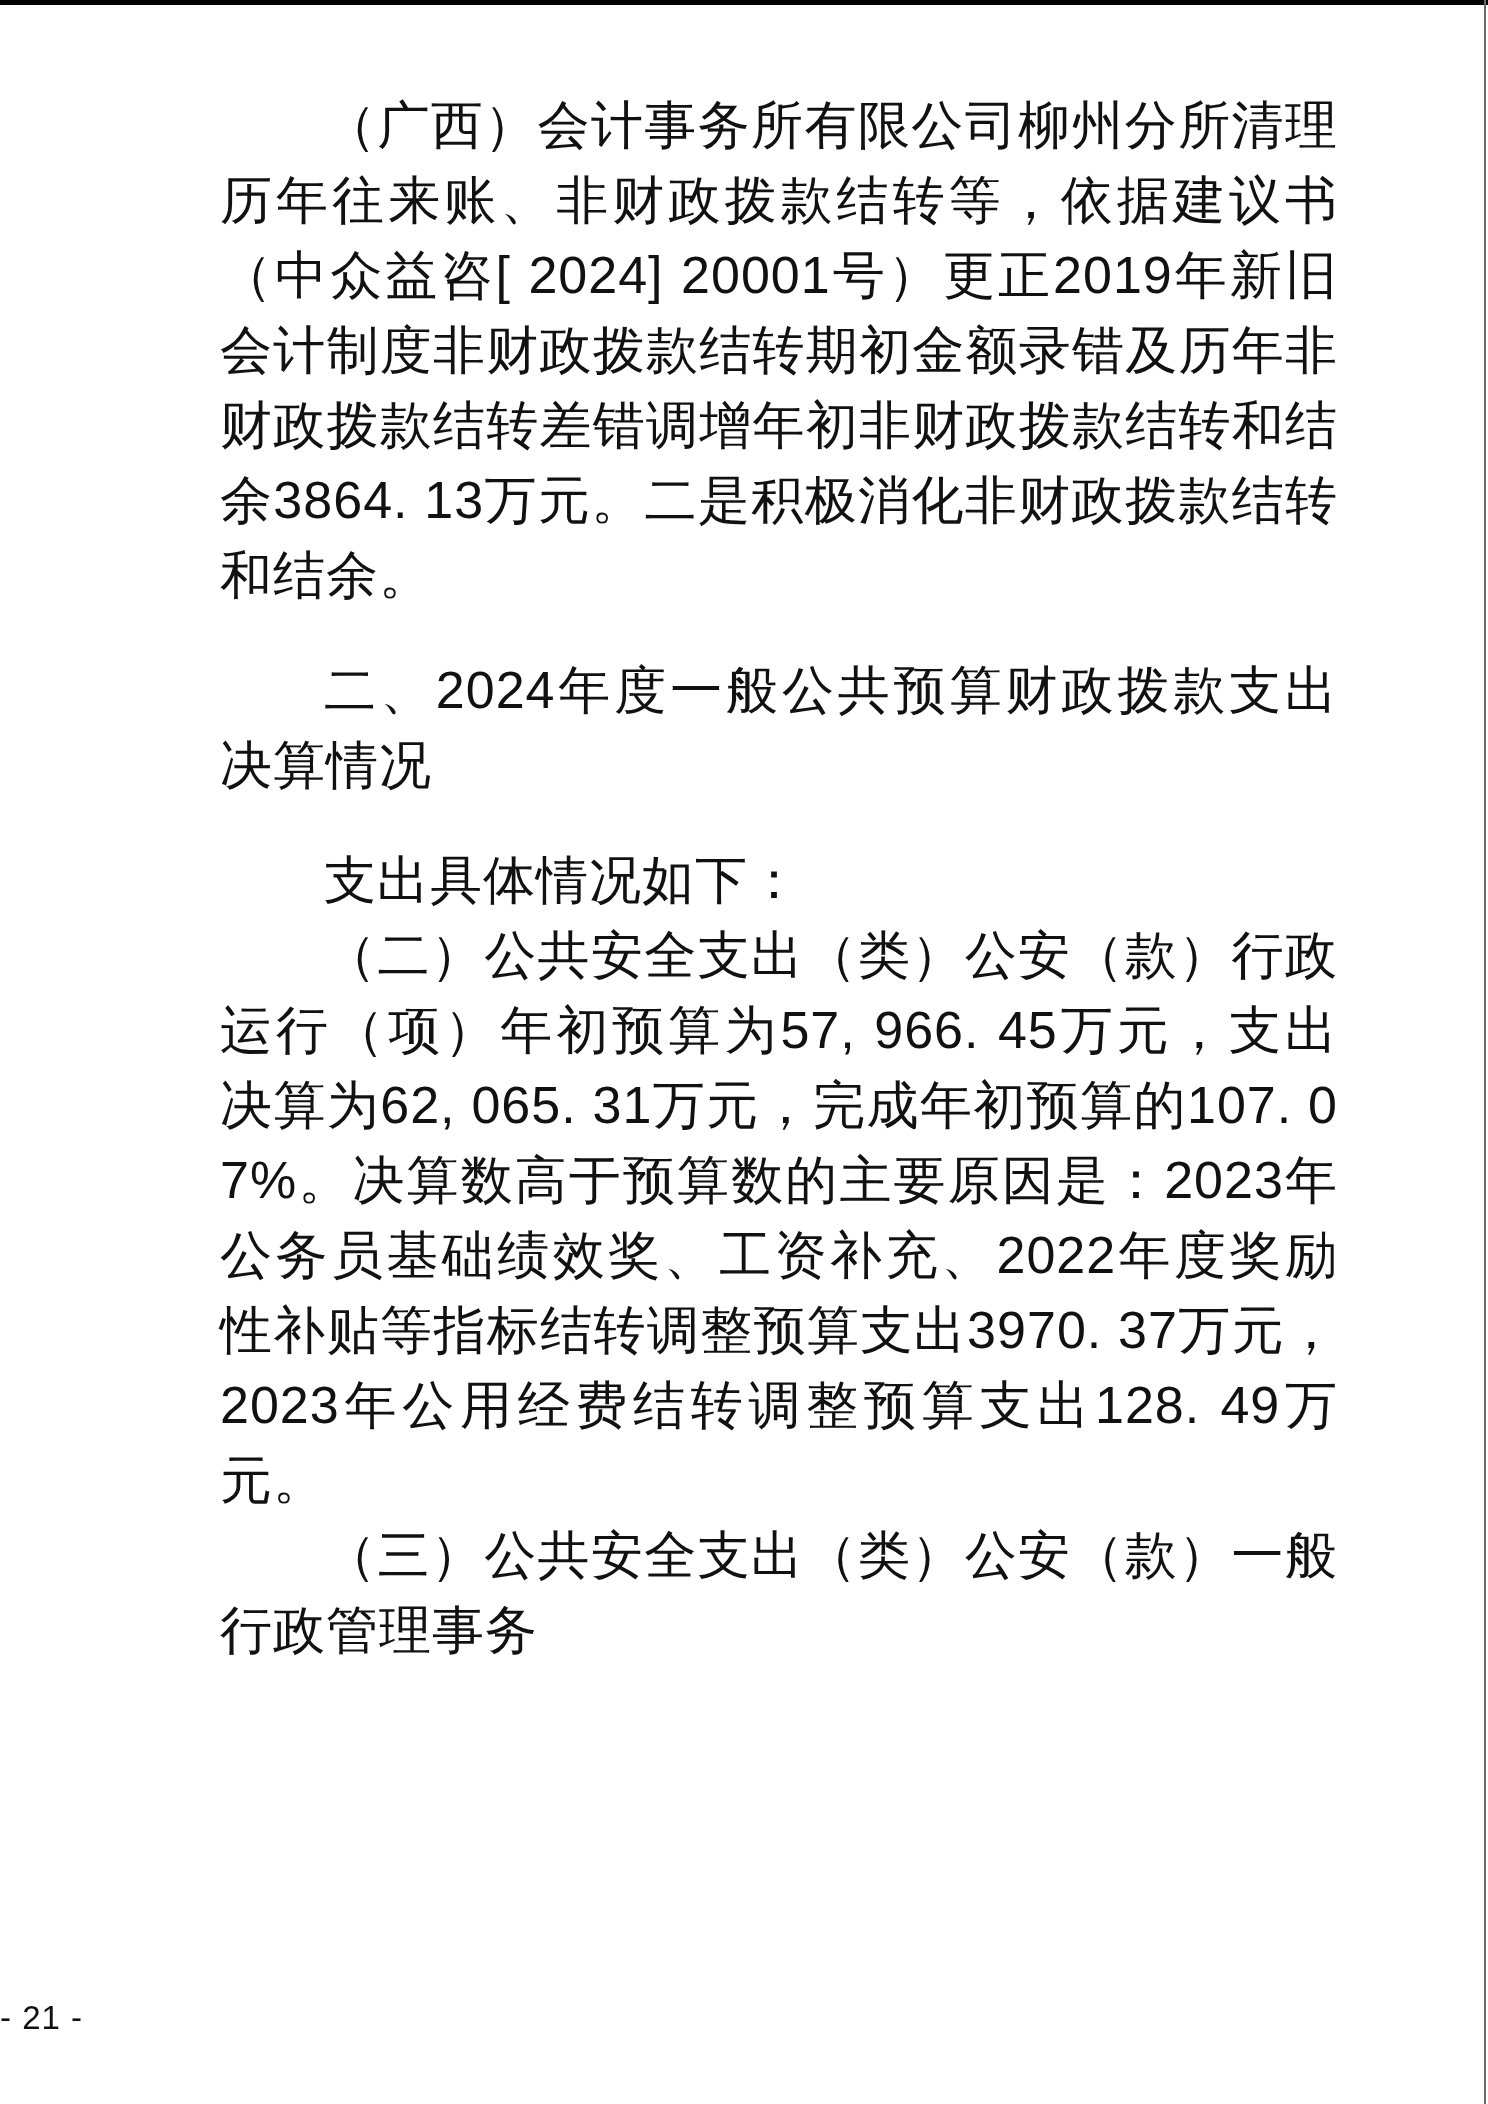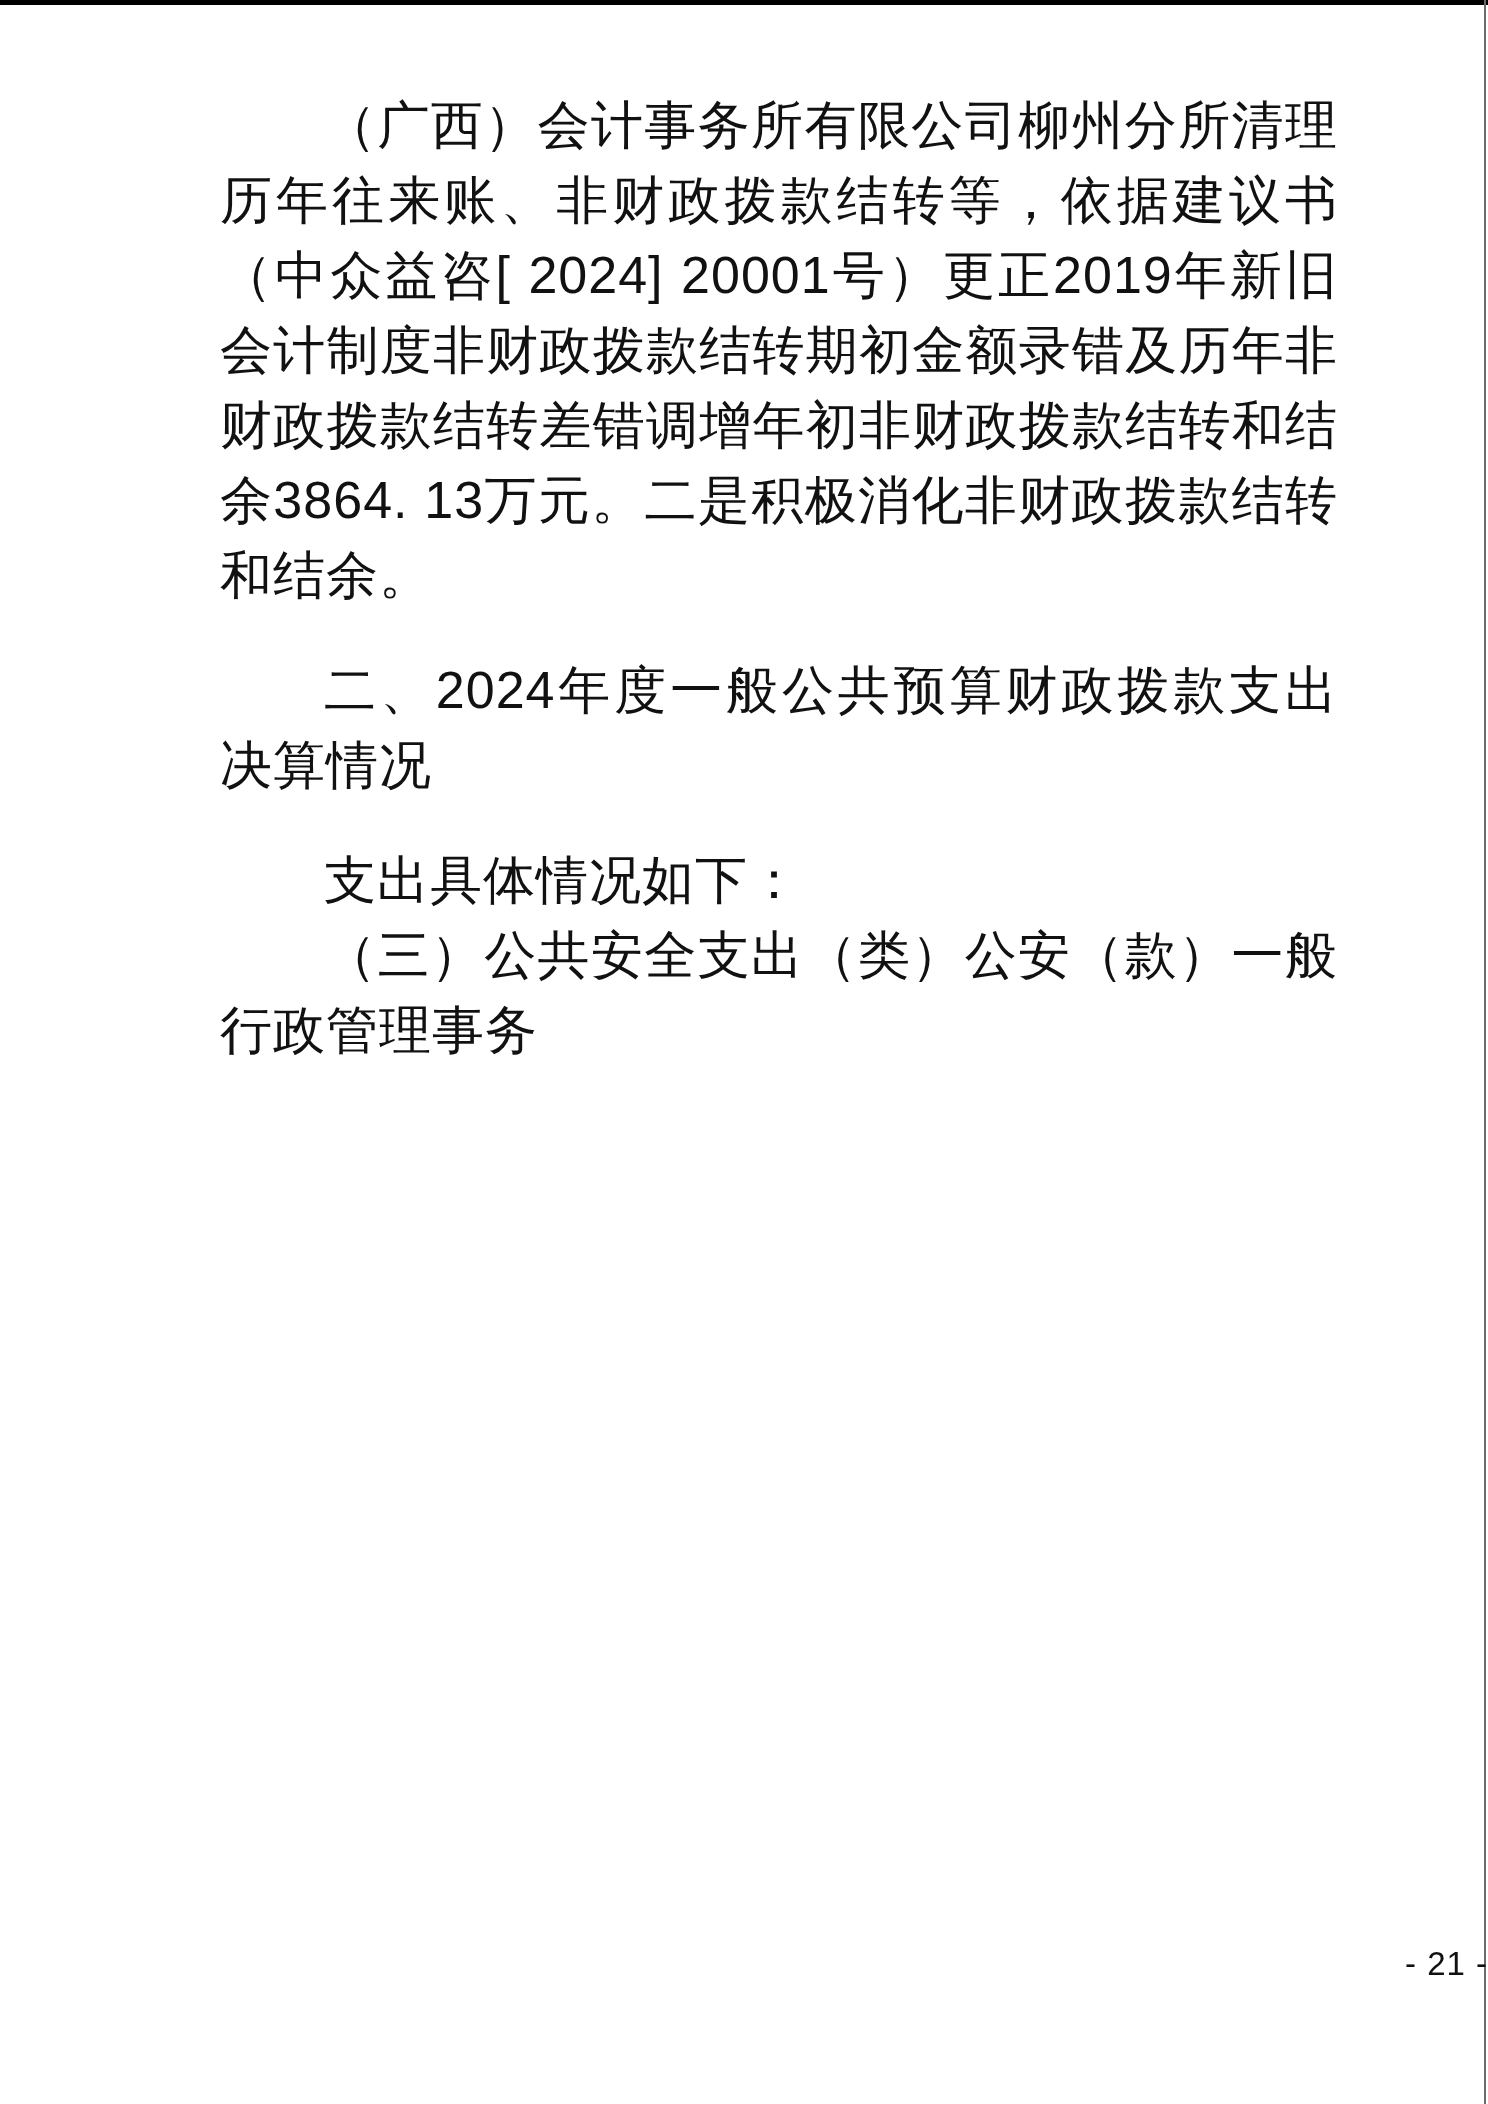--- a/index.html
+++ b/index.html
@@ -50,24 +50,24 @@
     word-break: break-all;
   }
   .no-indent {
     text-indent: 0;
   }
   .heading {
     margin: 40px 0 !important;
   }
   .footer {
     position: absolute;
-    top: 1944px;
+    top: 1998px;
     left: 0;
     width: 100%;
-    text-align: right;
+    text-align: left;
     font-size: 33px;
     line-height: 40px;
     letter-spacing: 1px;
     color: #111111;
   }
 </style>
 </head>
 <body>
 
 <div class="page">
@@ -77,18 +77,19 @@
   <main class="content">
     <p class="no-indent">（广西）会计事务所有限公司柳州分所清理历年往来账、非财政拨款结转等，依据建议书（中众益咨[ 2024] 20001号）更正2019年新旧会计制度非财政拨款结转期初金额录错及历年非财政拨款结转差错调增年初非财政拨款结转和结余3864. 13万元。二是积极消化非财政拨款结转和结余。</p>
 
     <h2 class="heading">二、2024年度一般公共预算财政拨款支出决算情况</h2>
 
 
 
     <p>支出具体情况如下：</p>
 
 
+    <p>（二）公共安全支出（类）公安（款）行政运行（项）年初预算为57, 966. 45万元，支出决算为62, 065. 31万元，完成年初预算的107. 07%。决算数高于预算数的主要原因是：2023年公务员基础绩效奖、工资补充、2022年度奖励性补贴等指标结转调整预算支出3970. 37万元，2023年公用经费结转调整预算支出128. 49万元。</p>
 
     <p>（三）公共安全支出（类）公安（款）一般行政管理事务</p>
   </main>
 
   <footer class="footer">- 21 -</footer>
 </div>
 
 </body></html>

